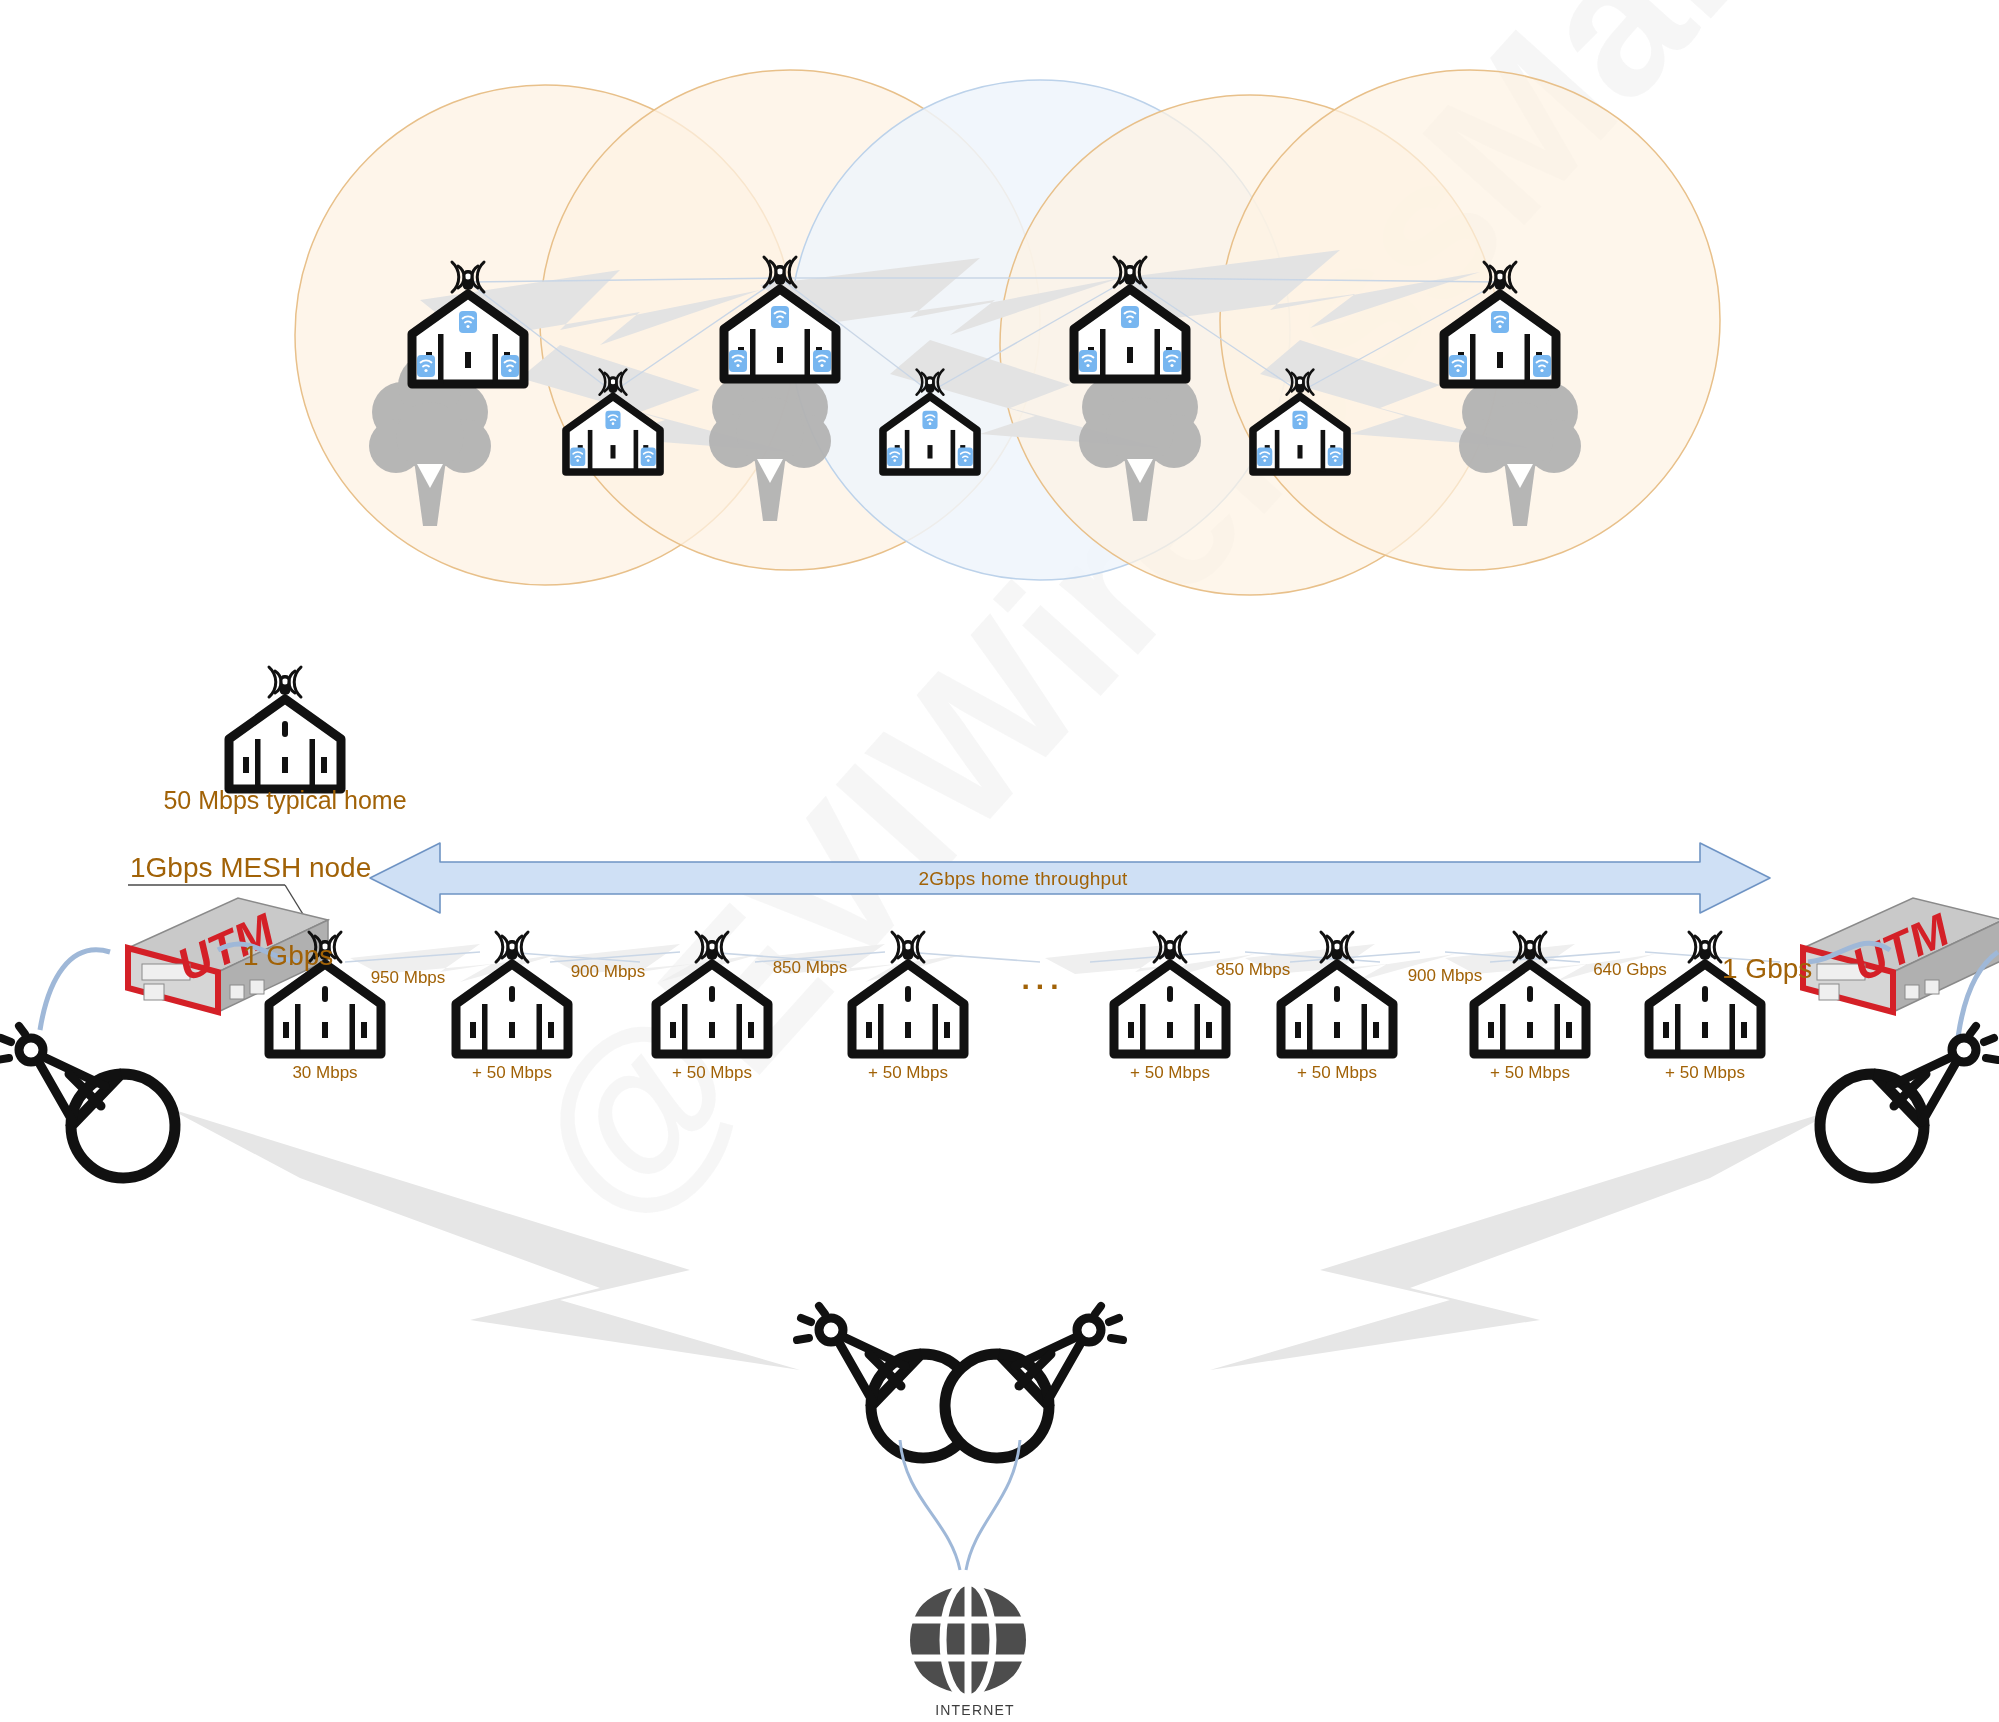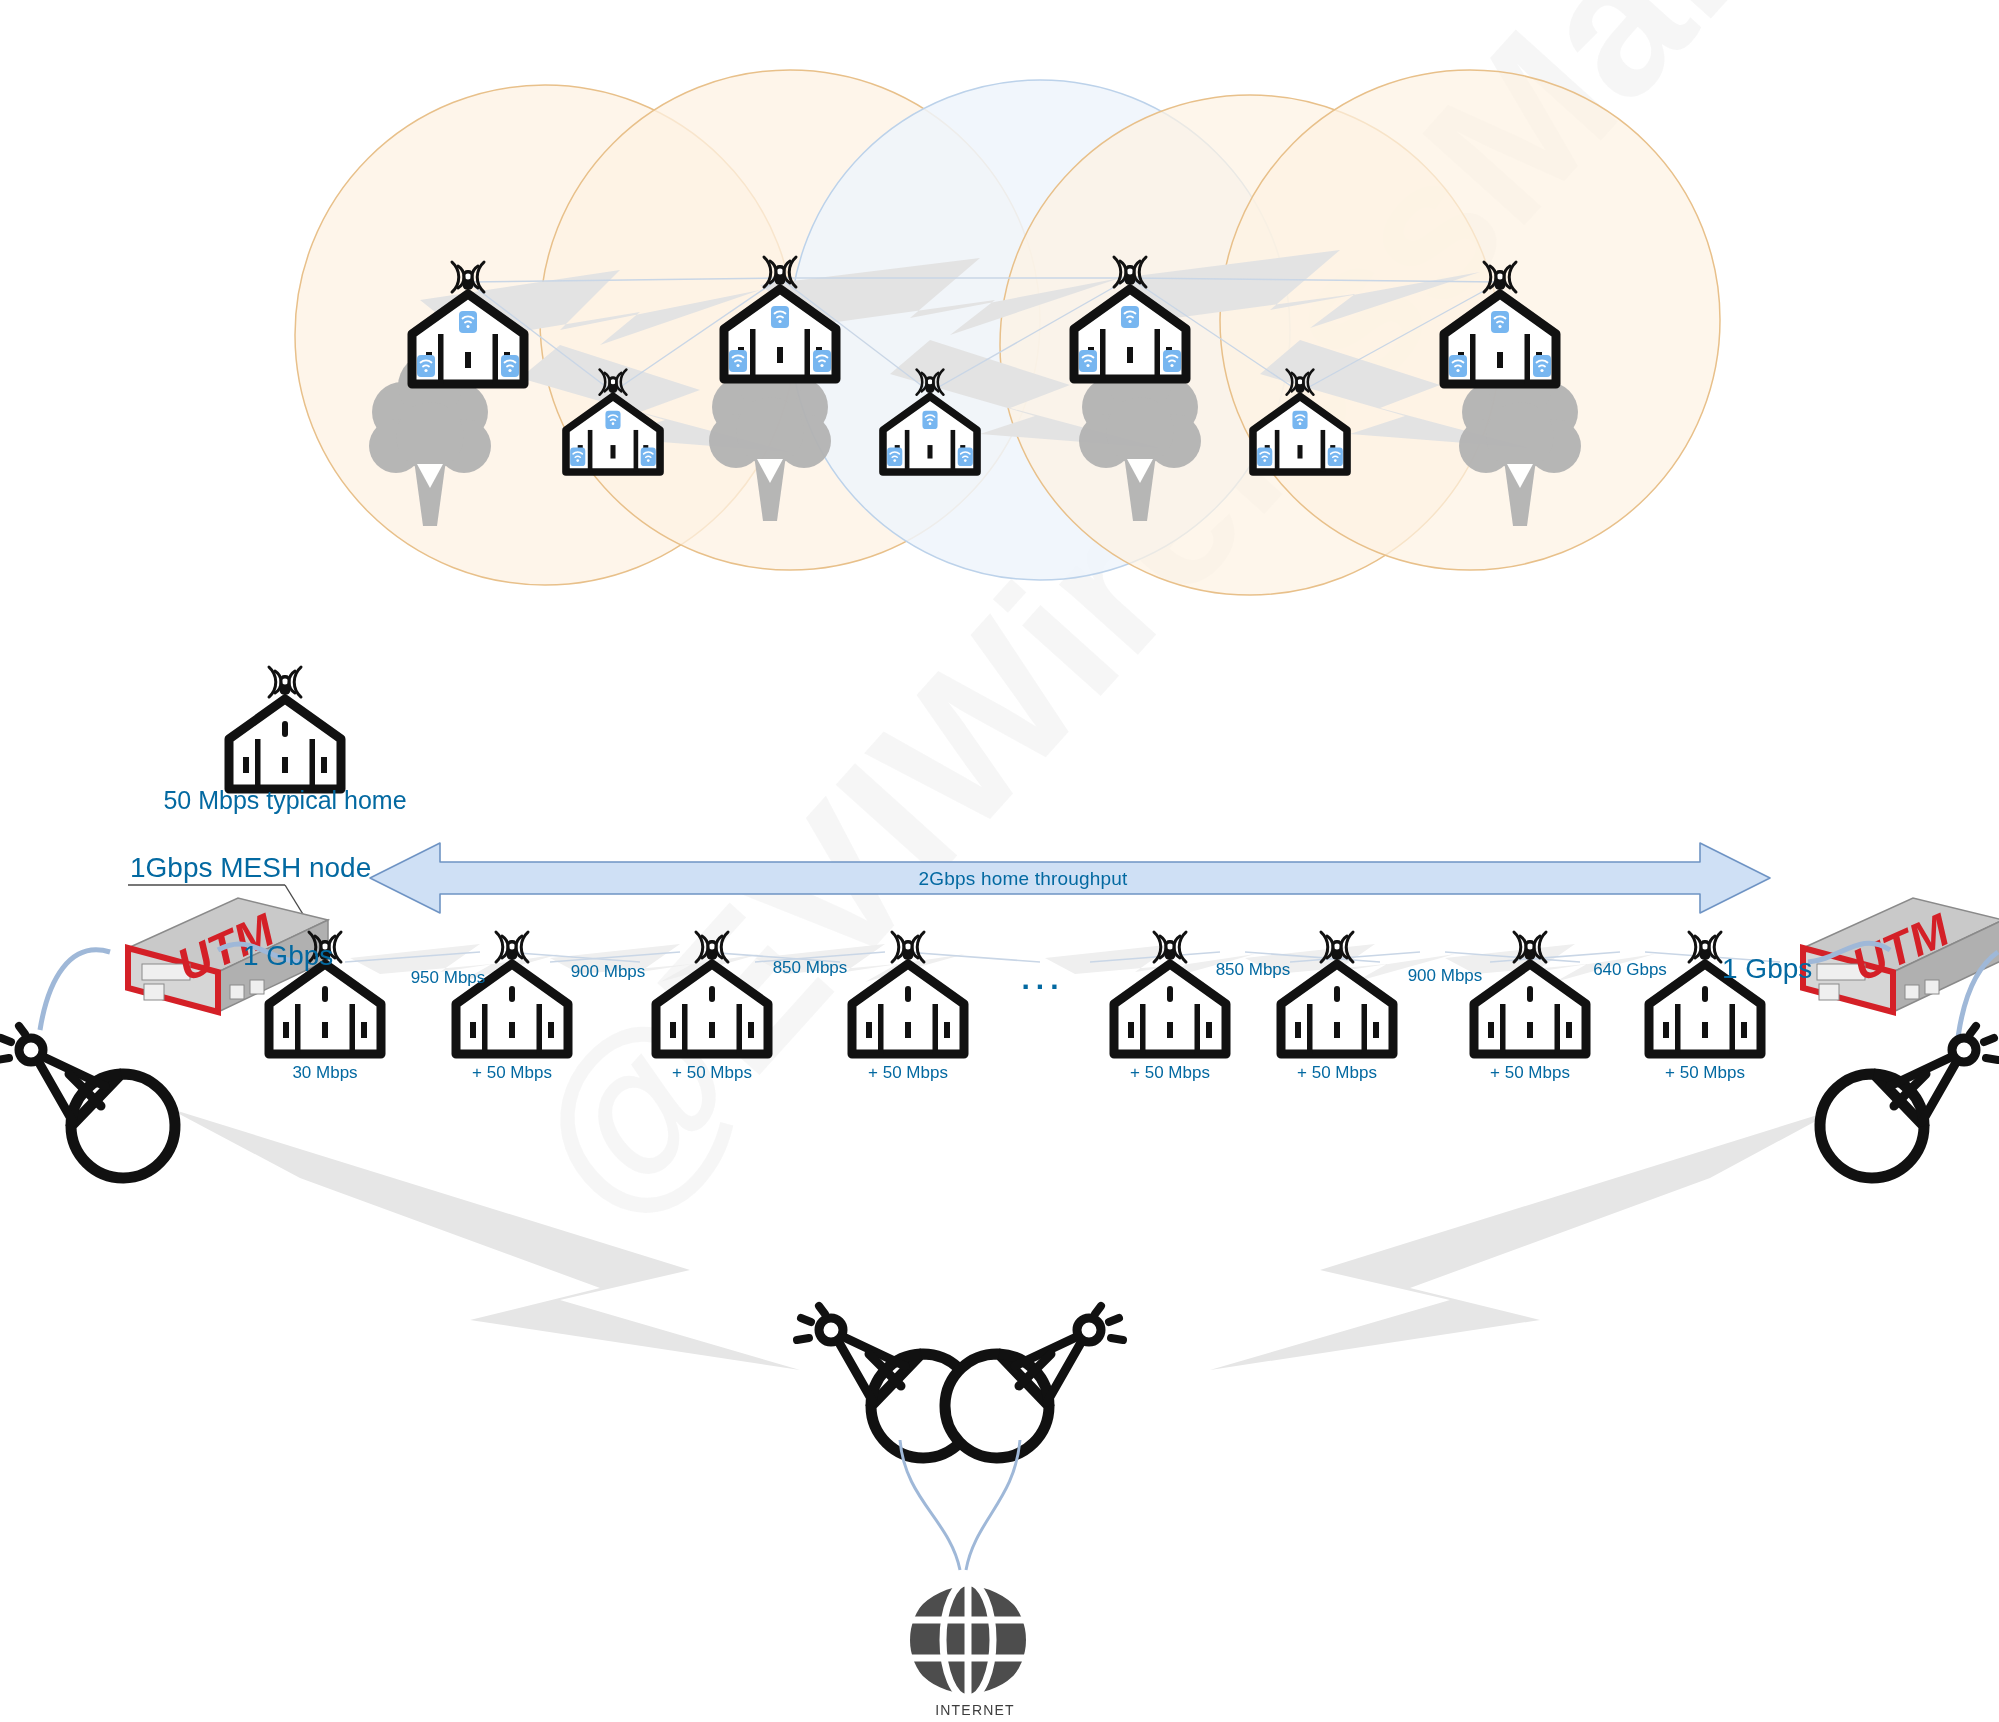--- a/index.html
+++ b/index.html
@@ -1,19 +1,19 @@
 <!DOCTYPE html>
 <html><head>
 <meta charset="utf-8">
 <style>
   html,body{margin:0;padding:0;background:#fff;}
   body{font-family:"Liberation Sans",sans-serif;}
   #stage{position:relative;width:1999px;height:1722px;background:#ffffff;overflow:hidden;}
   #stage svg.layer{position:absolute;top:0;left:0;width:1999px;height:1722px;}
-  .lbl{position:absolute;color:#0369a1;white-space:nowrap;font-family:"Liberation Sans",sans-serif;}
+  .lbl{position:absolute;color:#a16207;white-space:nowrap;font-family:"Liberation Sans",sans-serif;}
   .lbl-sm{font-size:17px;}
   .lbl-md{font-size:25px;}
   .lbl-lg{font-size:28px;}
   .lbl-arrow{font-size:19px;letter-spacing:.2px;}
   .lbl-inet{font-size:14px;letter-spacing:1.2px;color:#3d3d3d;margin-left:7px;}
   .ctr{transform:translateX(-50%);text-align:center;}
 </style>
 </head>
 <body>
 
@@ -312,21 +312,21 @@
   </svg>
 
   <div class="lbl lbl-md ctr" style="left:285px;top:786px;">50 Mbps typical home</div>
   <div class="lbl lbl-lg" style="left:130px;top:852px;">1Gbps MESH node</div>
 
   <div class="lbl lbl-arrow ctr" style="left:1023px;top:868px;">2Gbps home throughput</div>
 
   <div class="lbl lbl-lg" style="left:243px;top:940px;">1 Gbps</div>
   <div class="lbl lbl-lg" style="left:1722px;top:953px;">1 Gbps</div>
 
-  <div class="lbl lbl-sm ctr" style="left:408px;top:968px;margin-left:40px;">950 Mbps</div>
+  <div class="lbl lbl-sm ctr" style="left:408px;top:968px;">950 Mbps</div>
   <div class="lbl lbl-sm ctr" style="left:608px;top:962px;">900 Mbps</div>
   <div class="lbl lbl-sm ctr" style="left:810px;top:958px;">850 Mbps</div>
 
   <div class="lbl ctr" style="left:1043px;top:962px;font-size:30px;font-weight:bold;letter-spacing:6px;">...</div>
 
   <div class="lbl lbl-sm ctr" style="left:1253px;top:960px;">850 Mbps</div>
   <div class="lbl lbl-sm ctr" style="left:1445px;top:966px;">900 Mbps</div>
   <div class="lbl lbl-sm ctr" style="left:1630px;top:960px;">640 Gbps</div>
 
   <div class="lbl lbl-sm ctr" style="left:325px;top:1063px;">30 Mbps</div>

